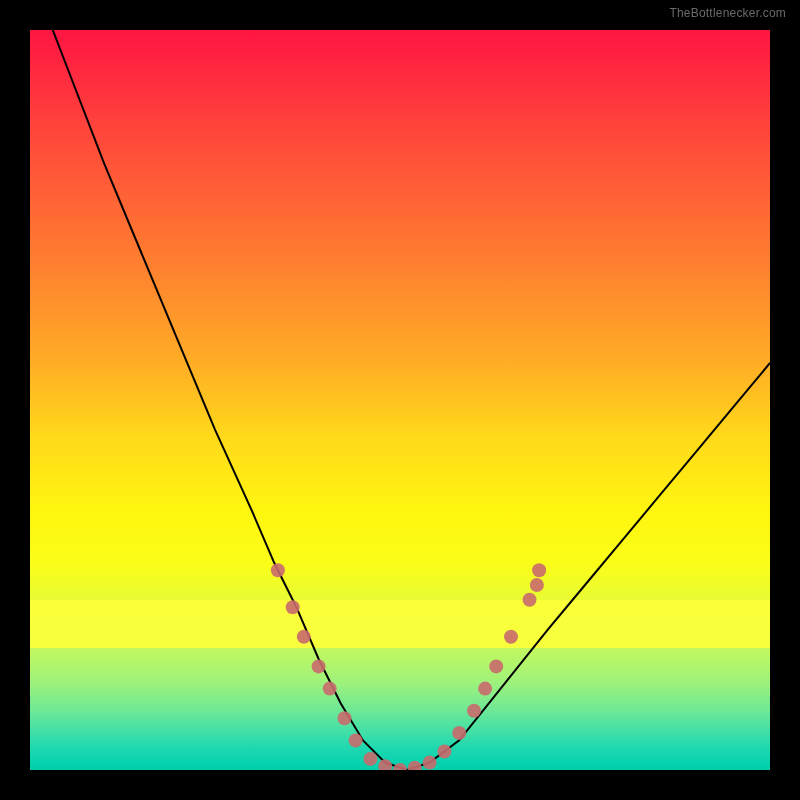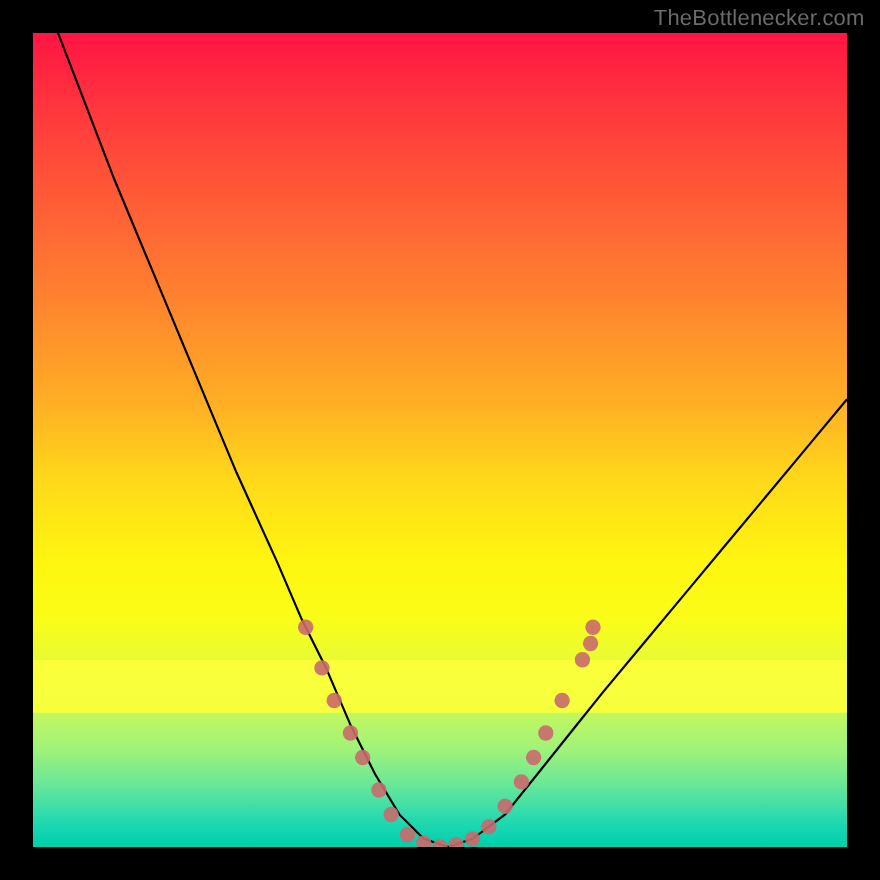--- a/index.html
+++ b/index.html
@@ -57,21 +57,21 @@
     top: 0;
     width: 740px;
     height: 740px;
     pointer-events: none;
   }
   .watermark {
     position: absolute;
     top: 6px;
     right: 14px;
     color: #6b6b6b;
-    font-size: 20px;
+    font-size: 12px;
     font-weight: 500;
     letter-spacing: 0.2px;
   }
 </style>
 </head>
 <body>
 
 <div class="frame">
   <div class="watermark">TheBottlenecker.com</div>
 

